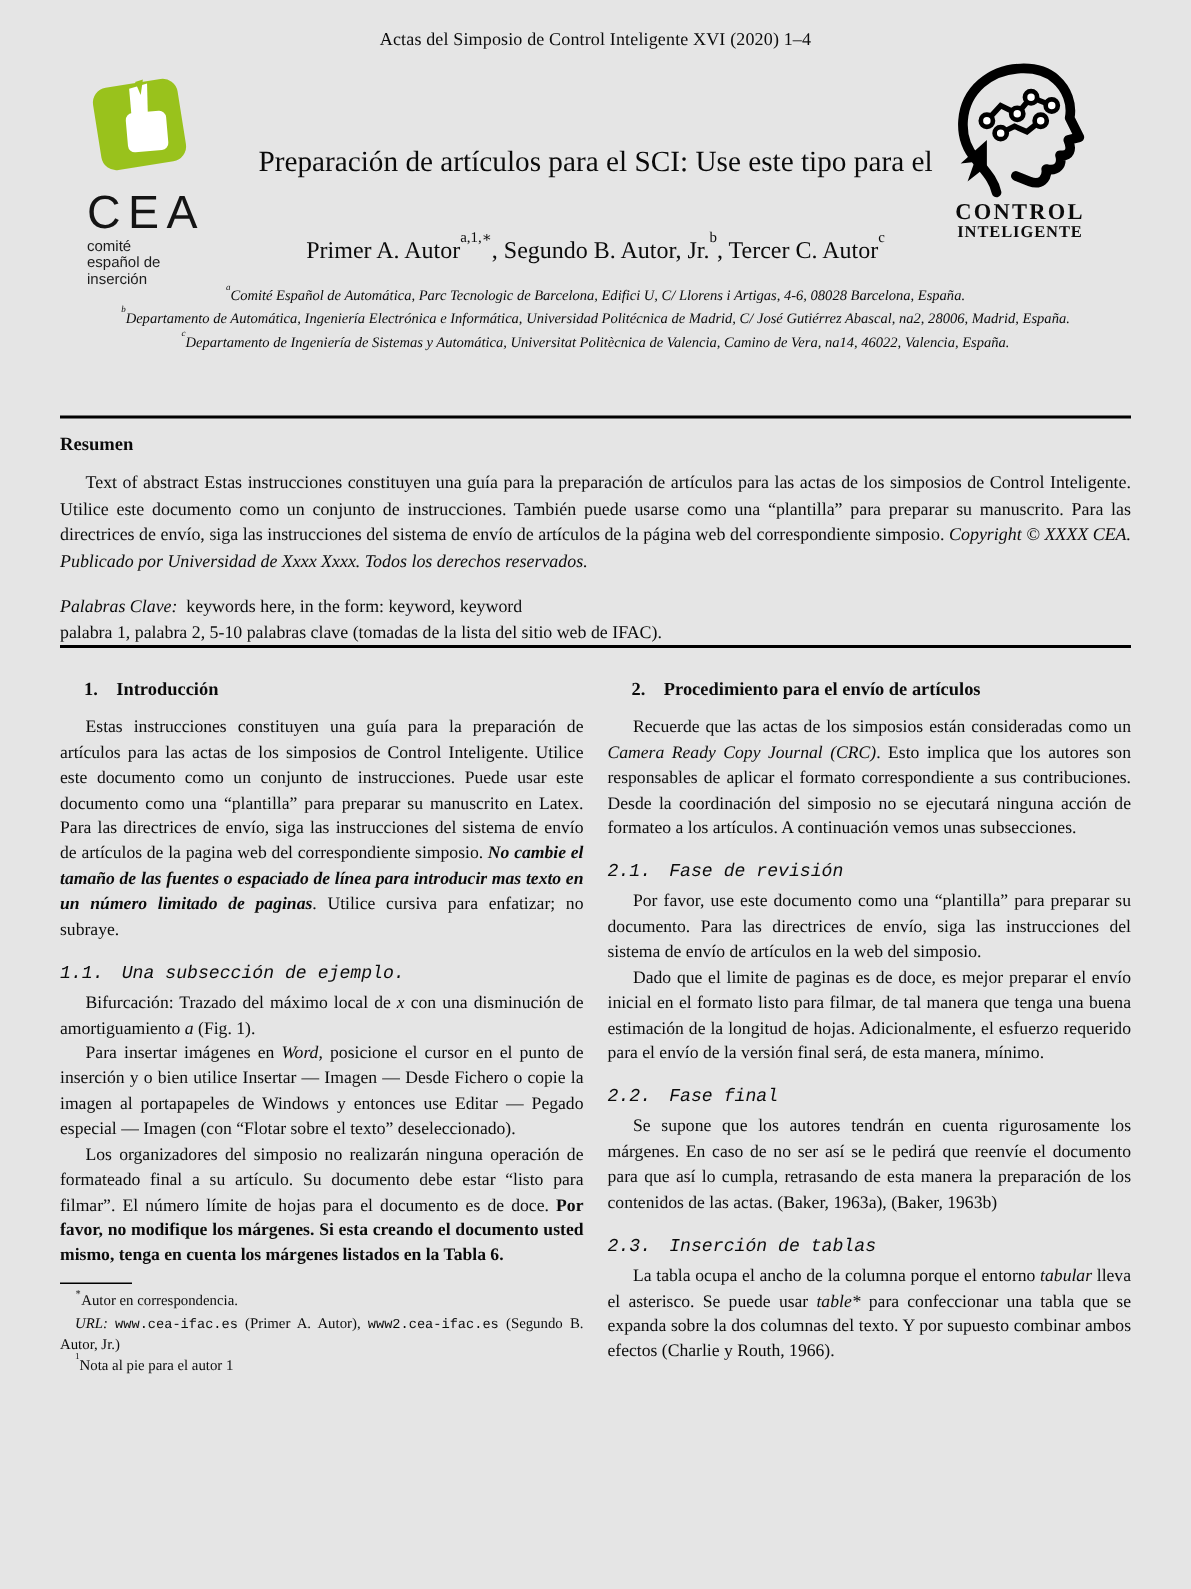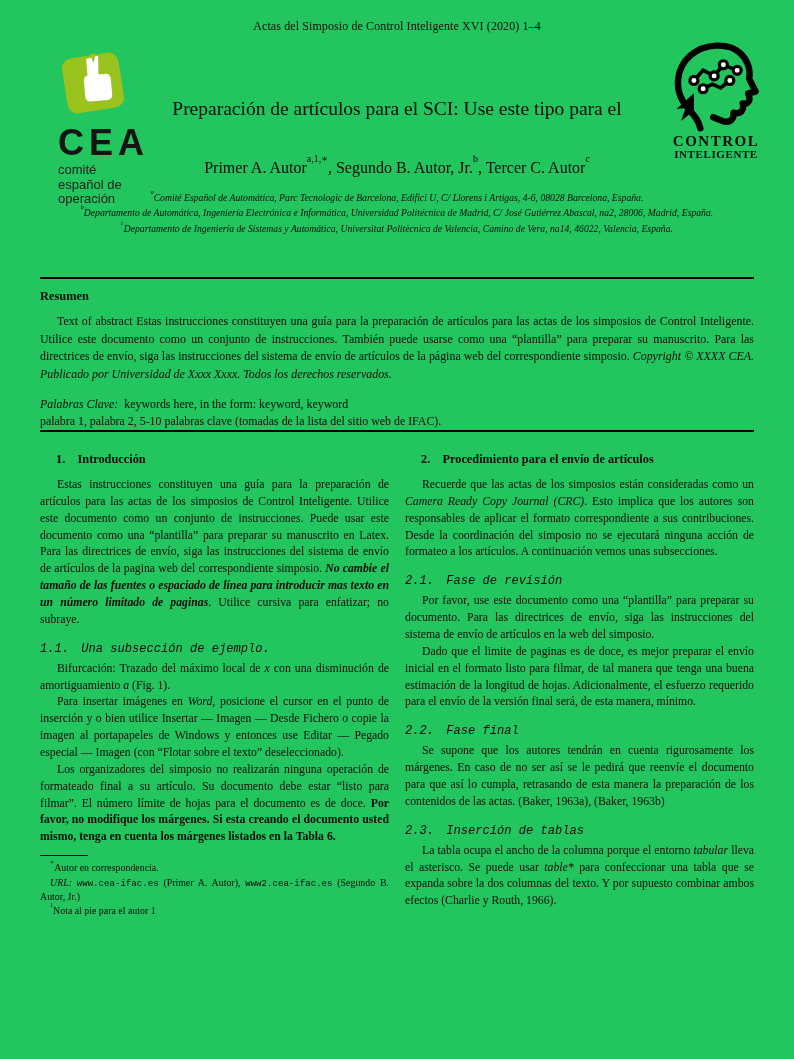--- a/index.html
+++ b/index.html
@@ -1,31 +1,31 @@
 <!DOCTYPE html>
 <html lang="es"><head>
 <meta charset="utf-8">
 <style>
   html,body{margin:0;padding:0;background:#ffffff;}
   body{width:794px;height:1059px;position:relative;overflow:hidden;
        font-family:"Liberation Serif","DejaVu Serif",serif;color:#0b0b0b;}
-  .page{position:absolute;inset:0;background:#22c55e;}
+  .page{position:absolute;inset:0;background:#e5e5e5;}
 
   .running-head{position:absolute;top:19px;left:0;right:0;text-align:center;
     font-size:12px;letter-spacing:.1px;}
 
   
   .cea-logo{position:absolute;left:54px;top:46px;width:120px;}
-  .cea-acronym{font-family:"Liberation Sans","DejaVu Sans",sans-serif;font-weight:bold;
-    font-size:36px;letter-spacing:5px;line-height:1;color:#141414;margin:1px 0 2px 4px;}
-  .cea-sub{font-family:"Liberation Sans","DejaVu Sans",sans-serif;font-size:13px;
+  .cea-acronym{font-family:"Liberation Sans","DejaVu Sans",sans-serif;font-weight:normal;
+    font-size:31px;letter-spacing:5px;line-height:1;color:#141414;margin:1px 0 2px 4px;}
+  .cea-sub{font-family:"Liberation Sans","DejaVu Sans",sans-serif;font-size:10px;
     line-height:1.12;color:#1c1c1c;margin-left:4px;}
 
   
-  .ci-logo{position:absolute;left:652px;top:40px;width:128px;text-align:center;}
+  .ci-logo{position:absolute;left:616px;top:40px;width:128px;text-align:center;}
   .ci-line1{font-size:15px;letter-spacing:1.5px;font-weight:600;line-height:1;margin-top:-2px;}
   .ci-line2{font-size:11px;letter-spacing:.6px;font-weight:600;line-height:1.05;}
 
   .title-block{position:absolute;top:95px;left:80px;right:80px;text-align:center;
     font-size:19.5px;line-height:1.45;}
   .authors{position:absolute;top:159px;left:40px;right:40px;text-align:center;font-size:16px;}
   .affiliations{position:absolute;top:190px;left:26px;right:26px;text-align:center;
     font-style:italic;font-size:9.7px;line-height:1.58;}
 
   .rule{position:absolute;left:40px;right:40px;height:1.7px;background:#000;}
@@ -68,21 +68,21 @@
         <rect x="13" y="12" width="74" height="72" rx="13" fill="#99c21c"></rect>
         <polygon points="46,16 62,14 58,44 44,44" fill="#ffffff"></polygon>
         <polygon points="52,11 59,10 55,23" fill="#99c21c"></polygon>
         <rect x="38" y="38" width="35" height="34" rx="6" fill="#ffffff" transform="rotate(4 55 55)"></rect>
       </g>
     </svg>
     <div class="cea-acronym">CEA</div>
     <div class="cea-sub">
       <div>comité</div>
       <div>español de</div>
-      <div>operación</div>
+      <div>inserción</div>
     </div>
   </div>
 
   <div class="ci-logo">
     <svg width="110" height="92" viewBox="0 0 110 100" aria-hidden="true">
       <path d="M38 96 C36 87 31 82 23 72 C9 56 11 31 27 17 C43 3 69 3 81 14 C89 21 93 32 91 42 L98 56 L90 58 C93 65 91 70 84 69 C86 76 82 81 74 79 C75 86 70 91 62 88 L52 84" fill="none" stroke="#000" stroke-width="7" stroke-linejoin="round" stroke-linecap="round"></path>
       <path d="M31 58 L12 75 L22 74 L17 88 L31 77 Z" fill="#000"></path>
       <g stroke="#000" stroke-width="4" fill="none">
         <path d="M31 44 L41 33 L53 39 L63 27 L78 33"></path>
         <path d="M41 53 L51 48 L60 52 L70 44"></path>

